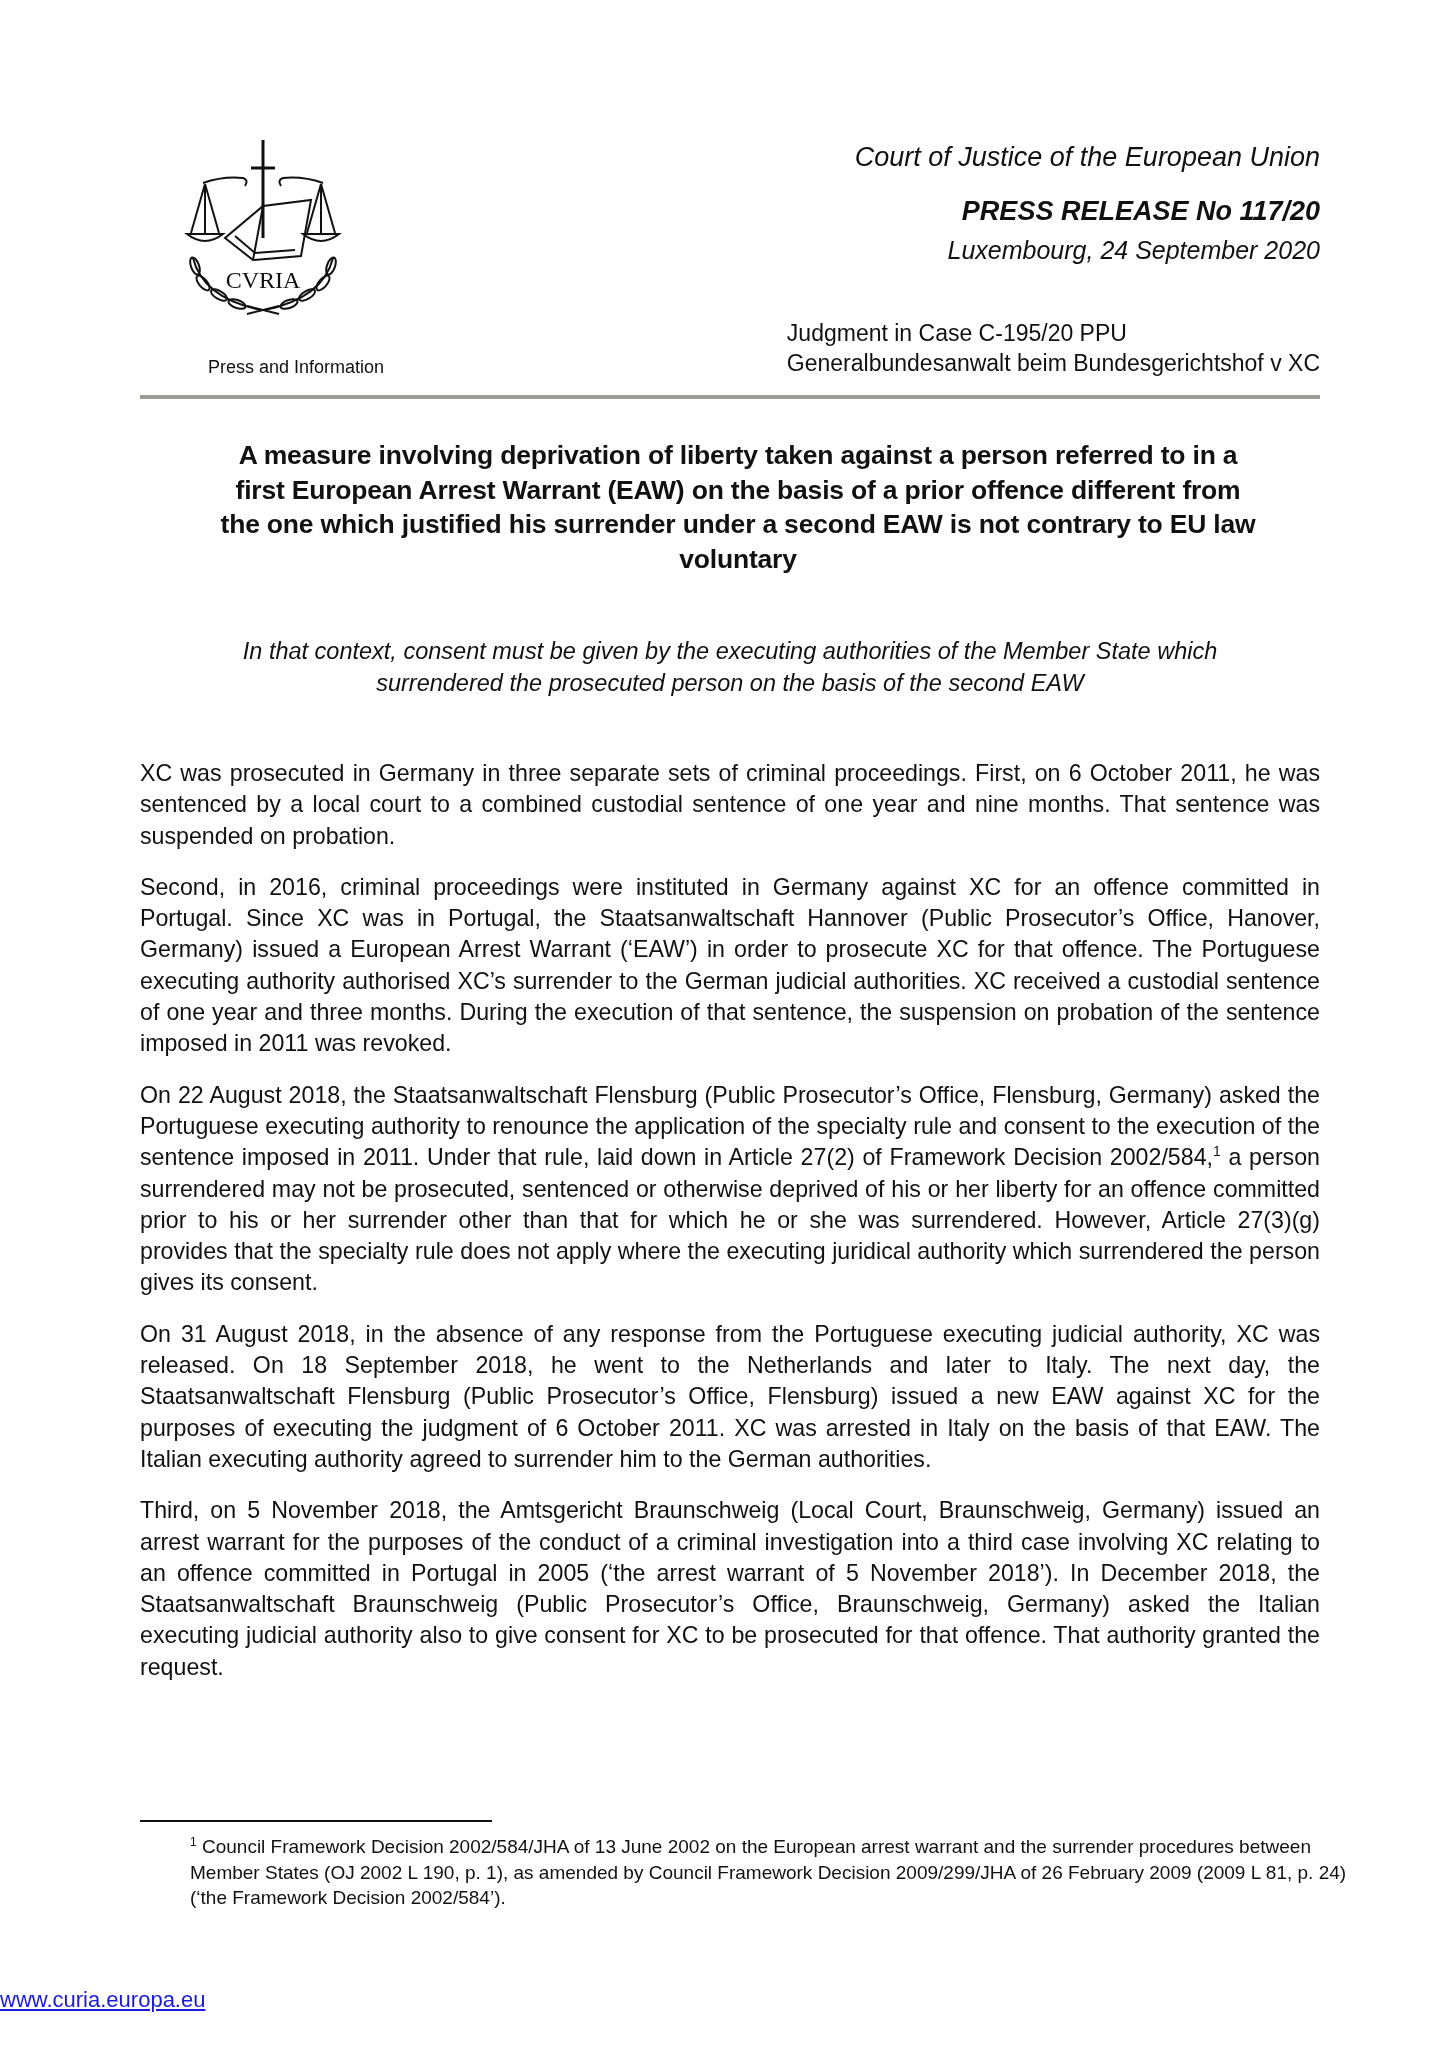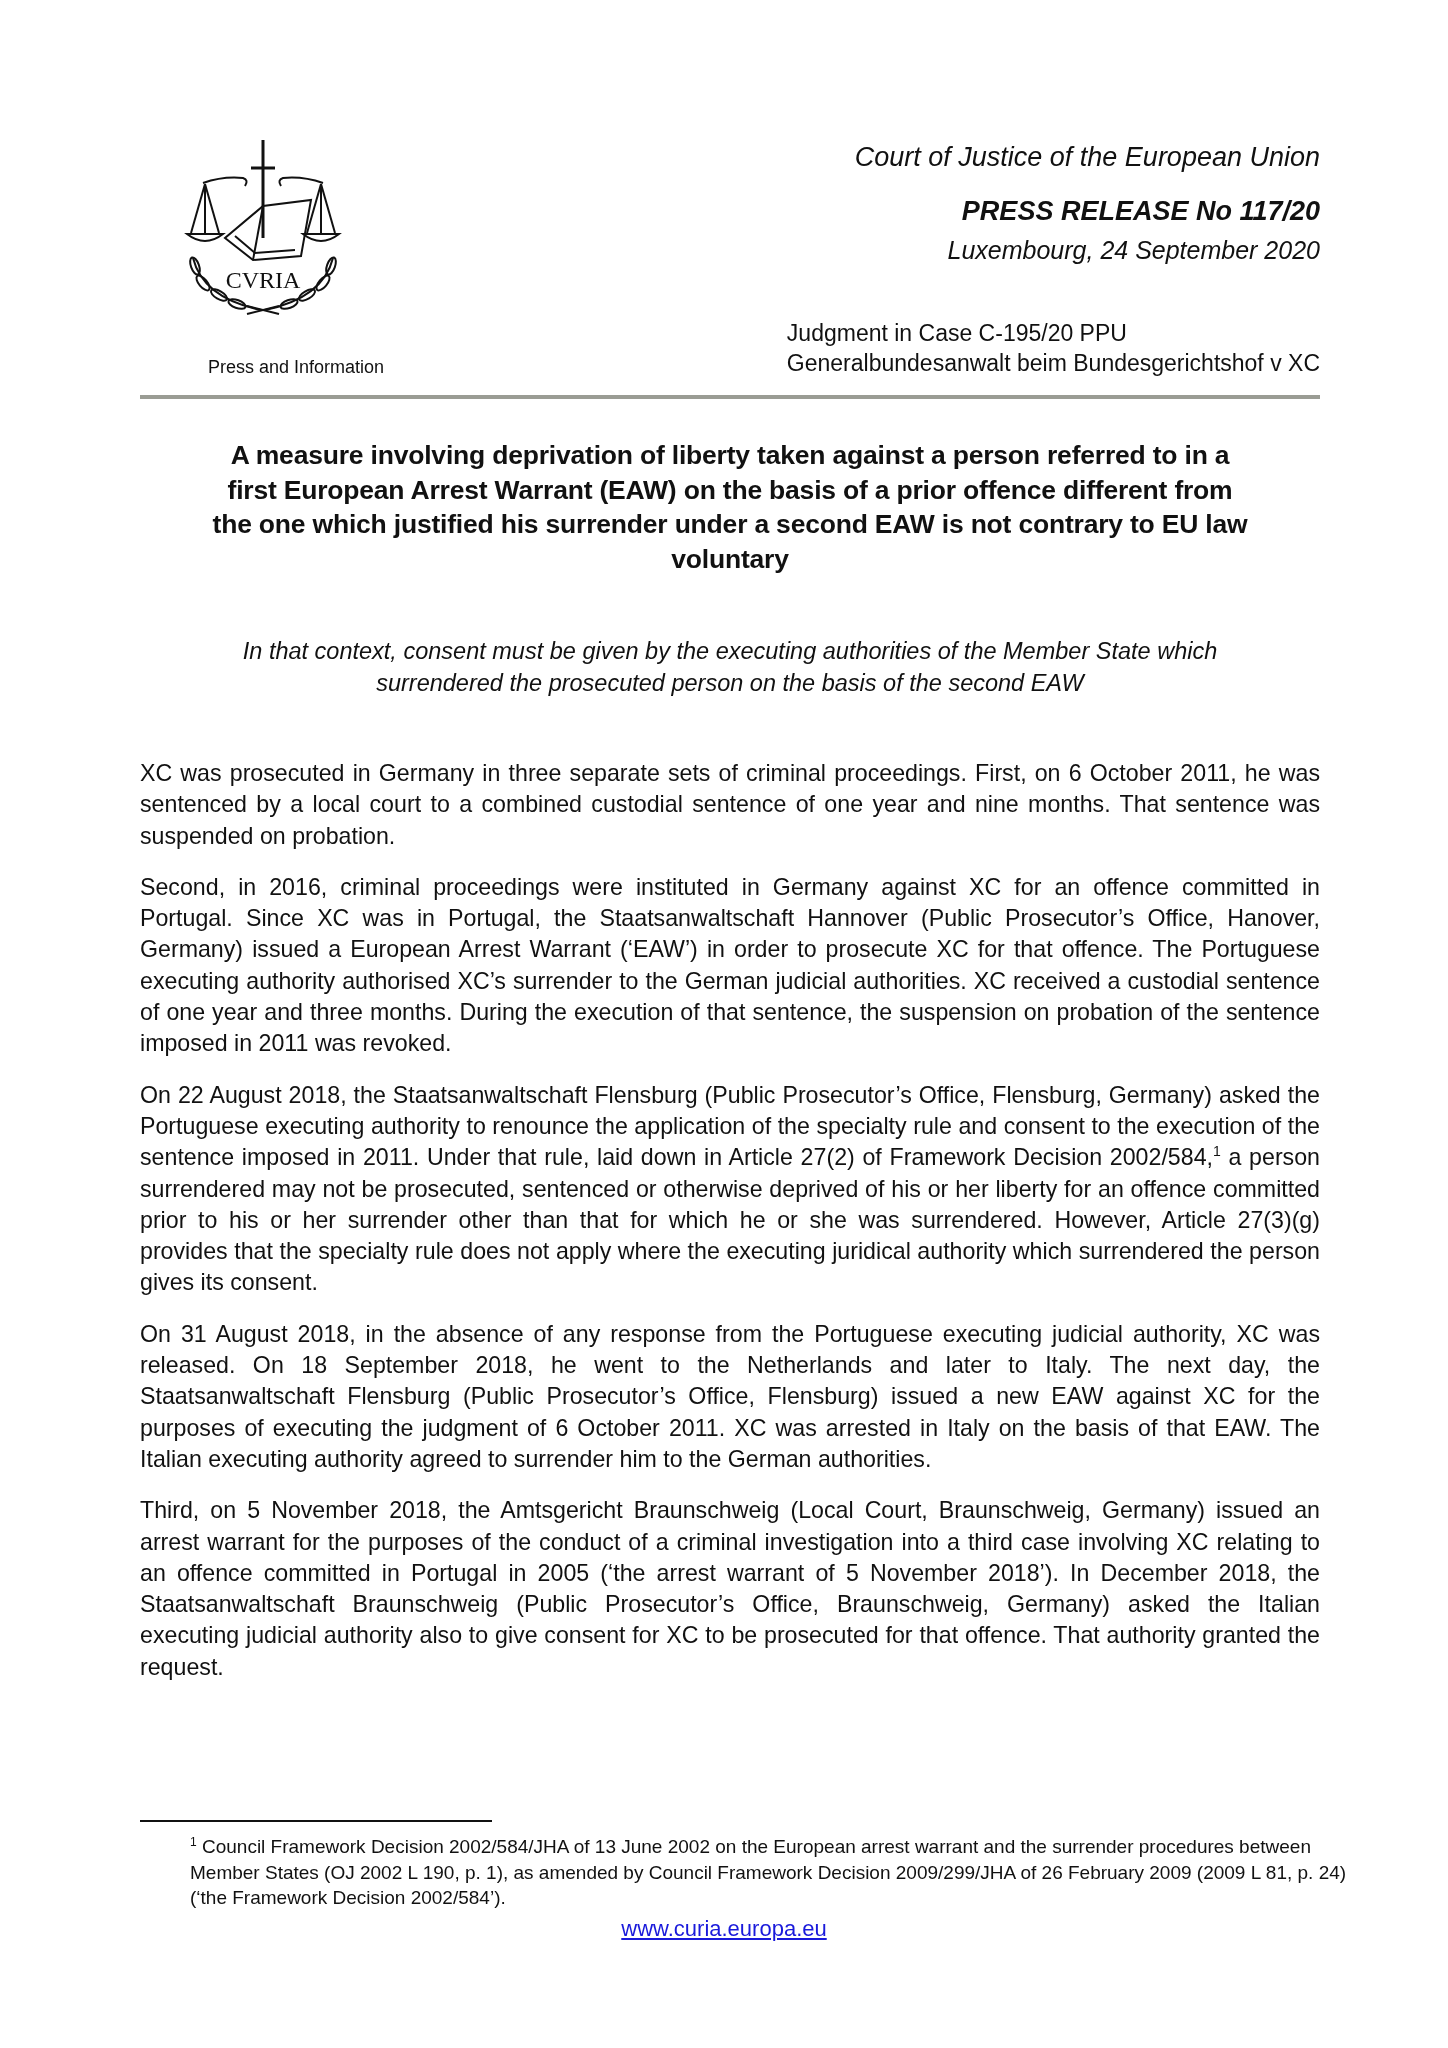--- a/index.html
+++ b/index.html
@@ -73,21 +73,21 @@
       position: absolute;
       left: 140px;
       top: 395px;
       width: 1180px;
       height: 4px;
       background: #9a9c94;
     }
     
     .title {
       position: absolute;
-      left: 140px;
+      left: 148px;
       top: 438px;
       width: 1180px;
       text-align: center;
       font-size: 26.5px;
       font-weight: bold;
       line-height: 34.5px;
       letter-spacing: -0.2px;
     }
     .subtitle {
       position: absolute;
@@ -135,23 +135,22 @@
       line-height: 25.5px;
       margin-left: 46px;
     }
     .footnote sup {
       font-size: 12px;
       vertical-align: 7px;
     }
     .footer-link {
       position: absolute;
       left: 0;
-      top: 1916px;
+      top: 1987px;
       width: 1448px;
-      text-align: center;
       font-size: 22px;
     }
     .footer-link a {
       color: #1a1adb;
       text-decoration: underline;
     }
   </style>
 </head>
 <body>
 

